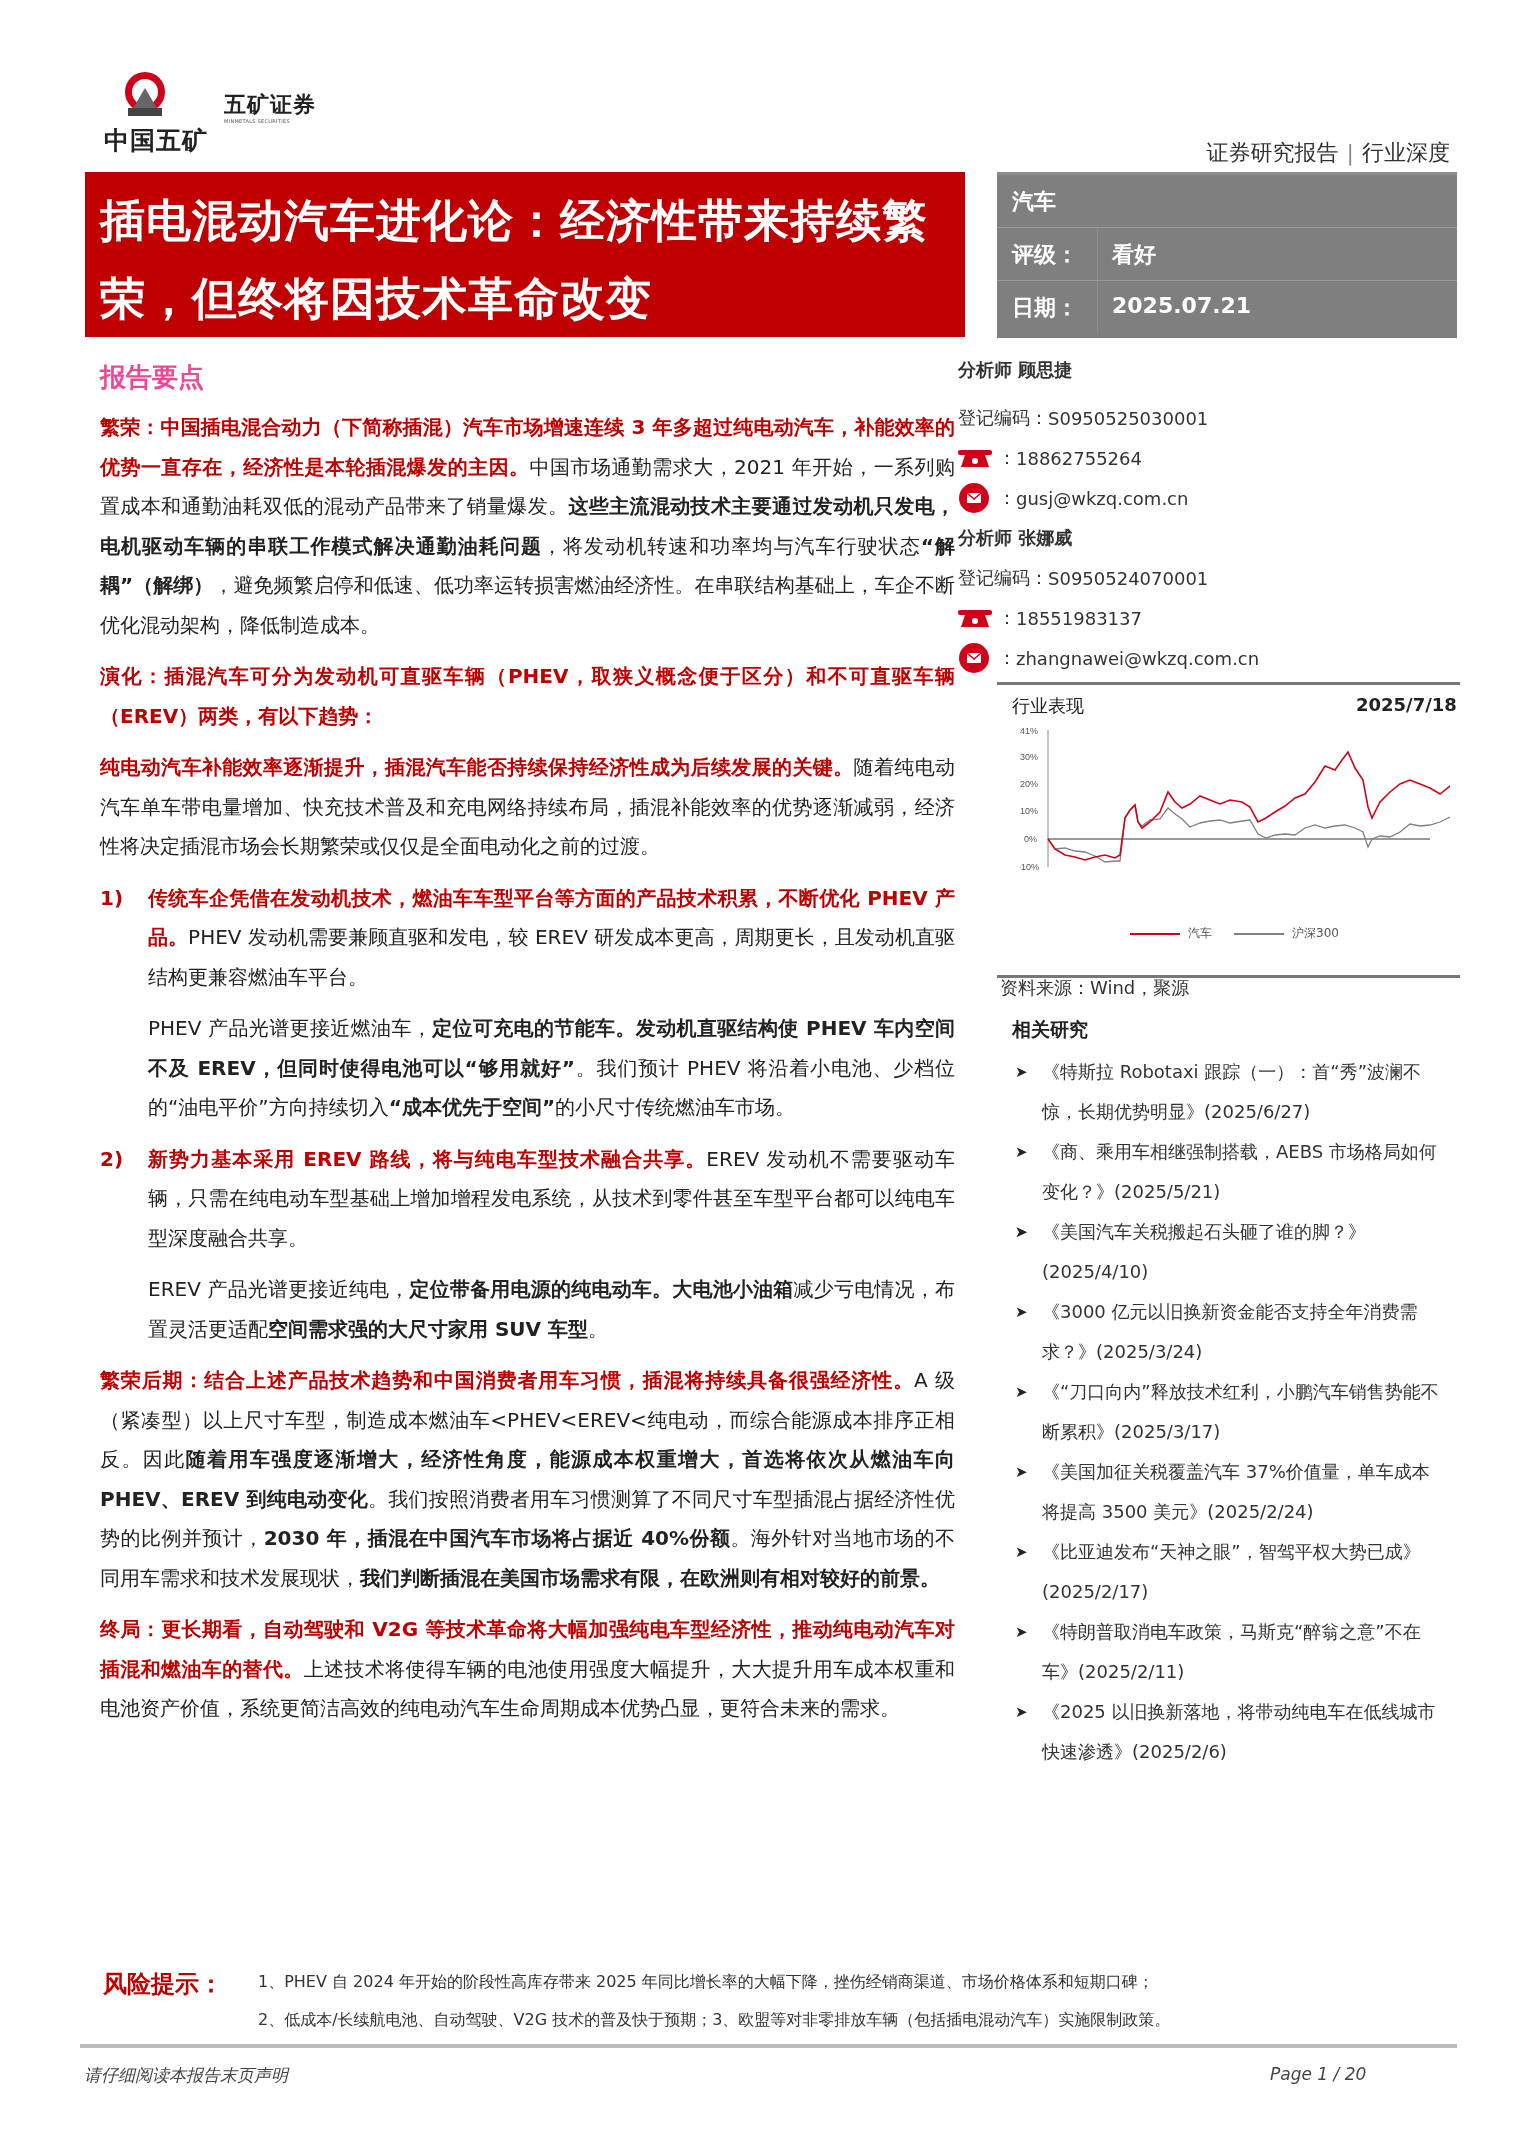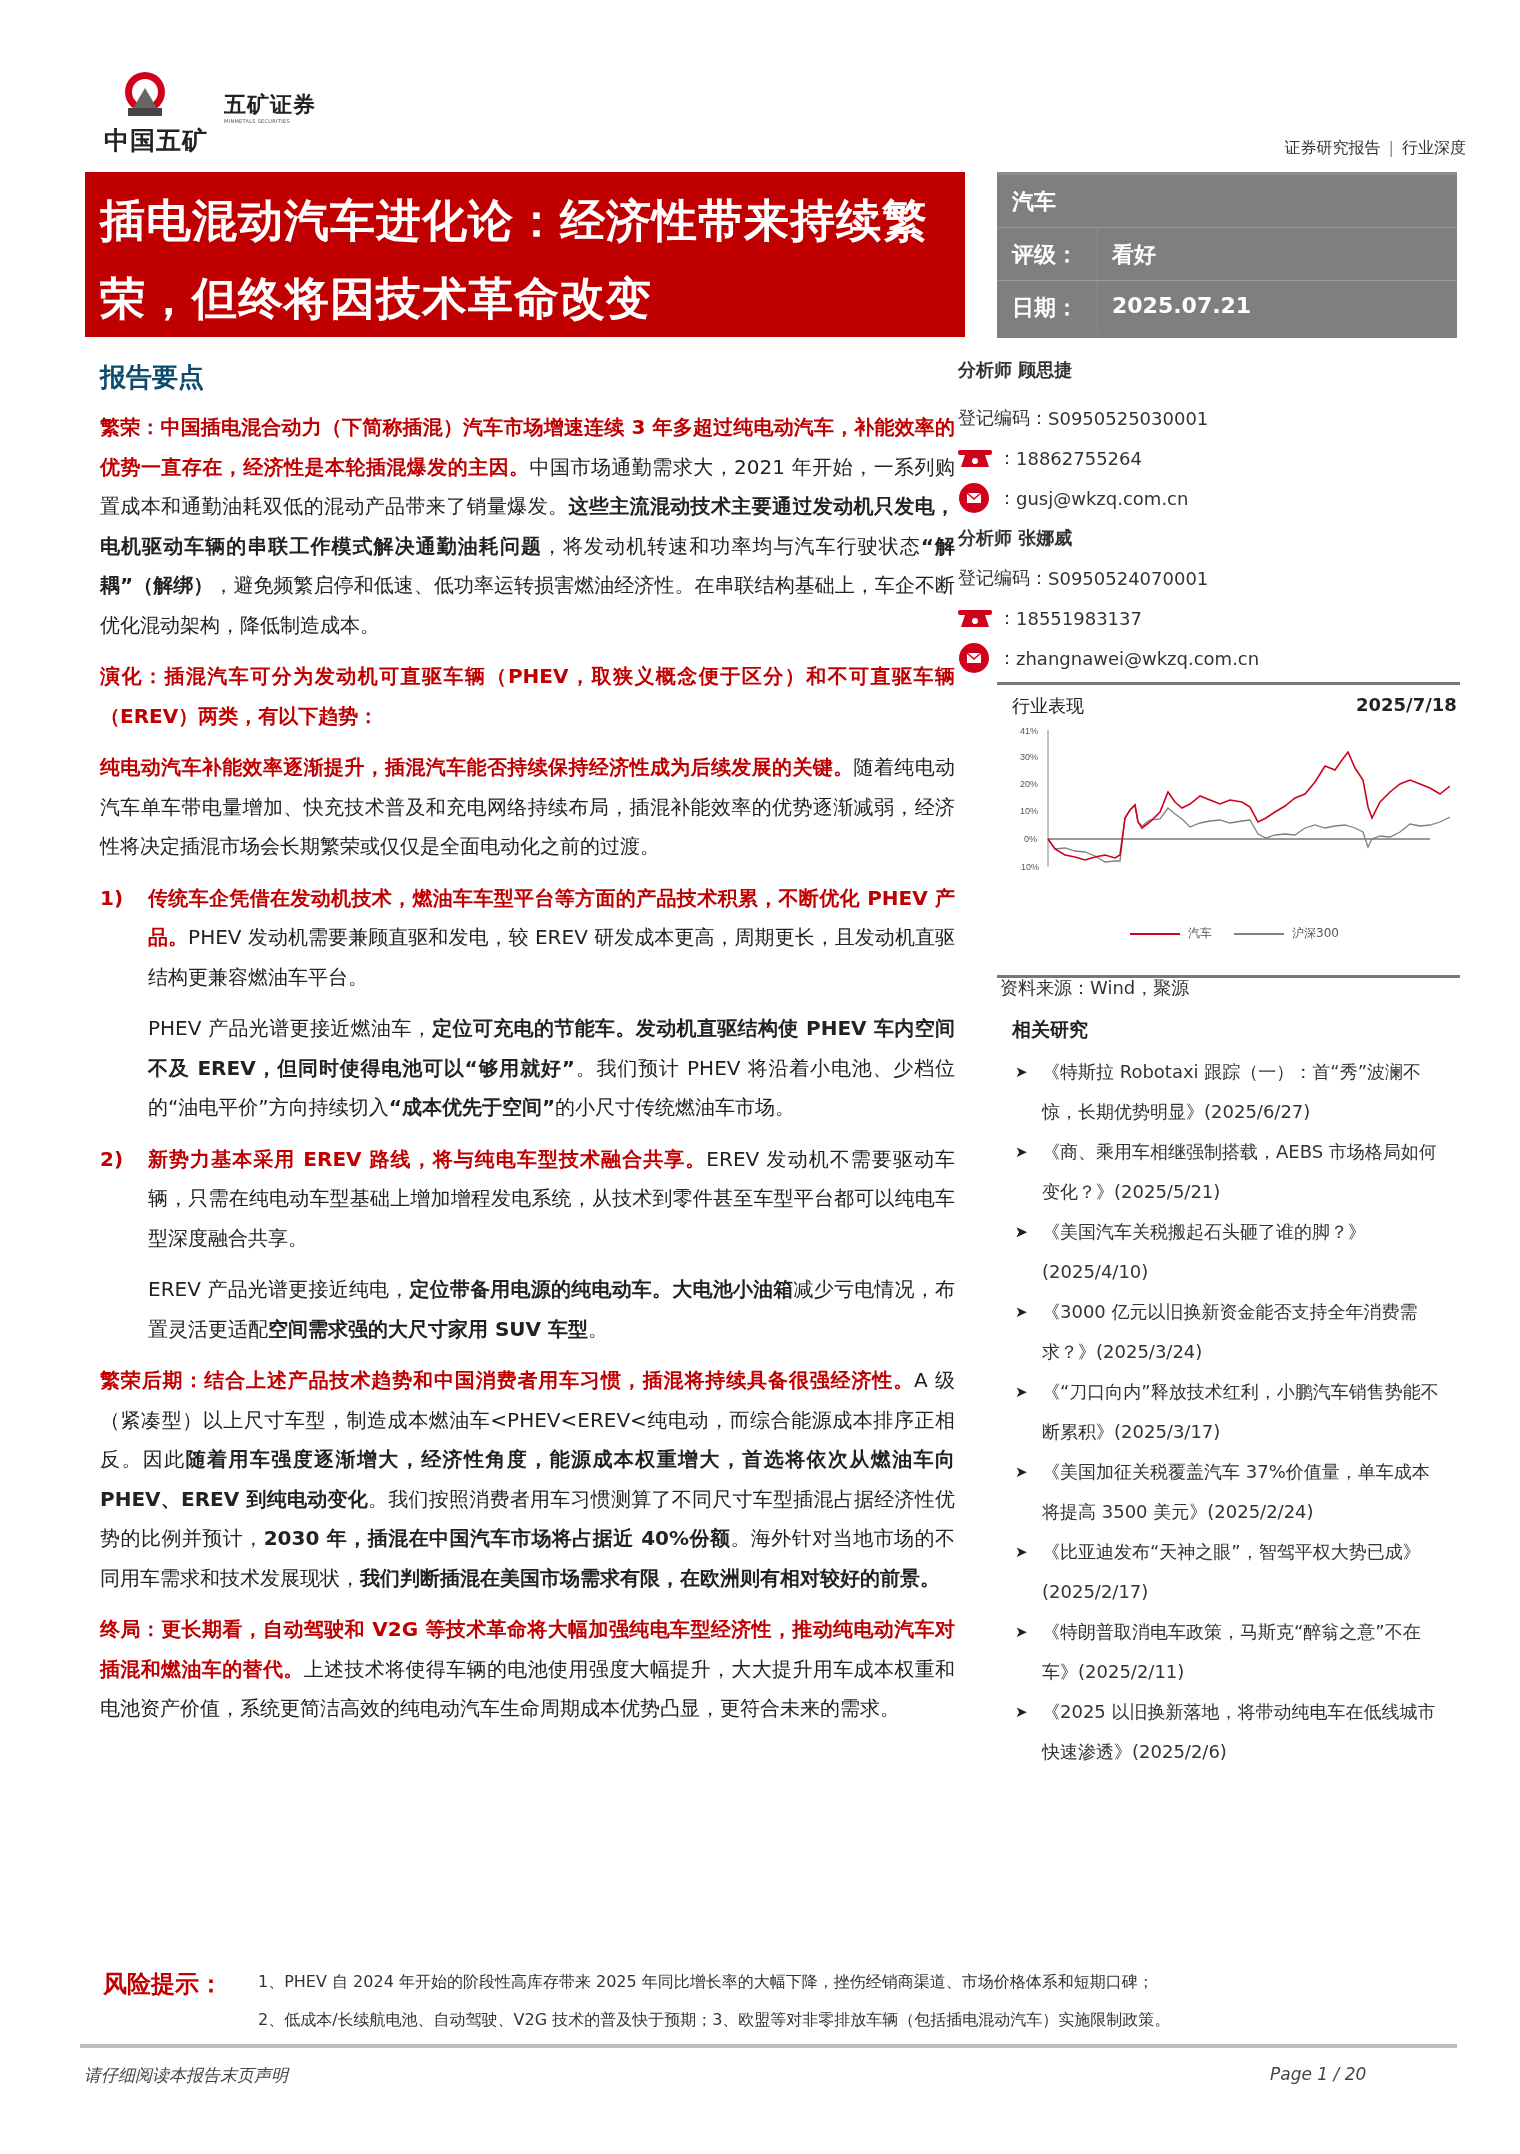--- a/index.html
+++ b/index.html
@@ -5,35 +5,35 @@
   html, body { margin: 0; padding: 0; background: #ffffff; }
   body { width: 1520px; height: 2154px; position: relative; font-family: "DejaVu Sans", "Liberation Sans", sans-serif; color: #222; overflow: hidden; }
   .abs { position: absolute; }
 
   
   .logo-emblem { left: 120px; top: 70px; width: 50px; height: 50px; }
   .logo-cn { left: 104px; top: 124px; font-size: 25px; font-weight: bold; color: #222; letter-spacing: 1px; }
   .logo-brand { left: 224px; top: 90px; font-size: 22px; font-weight: bold; color: #222; letter-spacing: 1px; }
   .logo-brand-en { left: 224px; top: 118px; font-size: 5px; color: #555; letter-spacing: 0.3px; }
 
-  .report-type { right: 54px; top: 138px; font-size: 16px; color: #333; }
+  .report-type { right: 70px; top: 138px; font-size: 22px; color: #333; }
   .report-type .sep { color: #888; margin: 0 8px; }
 
   
   .title-box { left: 85px; top: 172px; width: 880px; height: 165px; background: #c00000; }
   .title-text { left: 100px; top: 182px; width: 860px; color: #fff; font-size: 45px; font-weight: bold; line-height: 78px; letter-spacing: 1px; }
 
   .info-box { left: 997px; top: 172px; width: 460px; height: 163px; background: #7f7f7f; border-top: 3px solid #8d8d8d; }
   .info-row { position: absolute; left: 0; width: 460px; height: 52px; border-bottom: 1px solid #9a9a9a; color: #fff; font-size: 22px; font-weight: bold; }
   .info-row .k { position: absolute; left: 15px; top: 12px; }
   .info-row .v { position: absolute; left: 115px; top: 12px; }
   .info-row .vdiv { position: absolute; left: 100px; top: 0; width: 1px; height: 52px; background: #8d8d8d; }
 
   
-  .section-title { left: 100px; top: 360px; font-size: 26px; font-weight: bold; color: #0c4a6e; }
+  .section-title { left: 100px; top: 360px; font-size: 26px; font-weight: bold; color: #ec4899; }
   .main { left: 100px; top: 408px; width: 855px; font-size: 20px; line-height: 39.5px; color: #222; text-align: justify; }
   .main p { margin: 0 0 12px 0; }
   .red { color: #c00000; font-weight: bold; }
   .b { font-weight: bold; }
   .item { position: relative; padding-left: 48px; }
   .item .num { position: absolute; left: 0; top: 0; color: #c00000; font-weight: bold; }
   .indent { padding-left: 48px; }
 
   
   .side { left: 958px; top: 358px; width: 440px; font-size: 18px; color: #333; }

